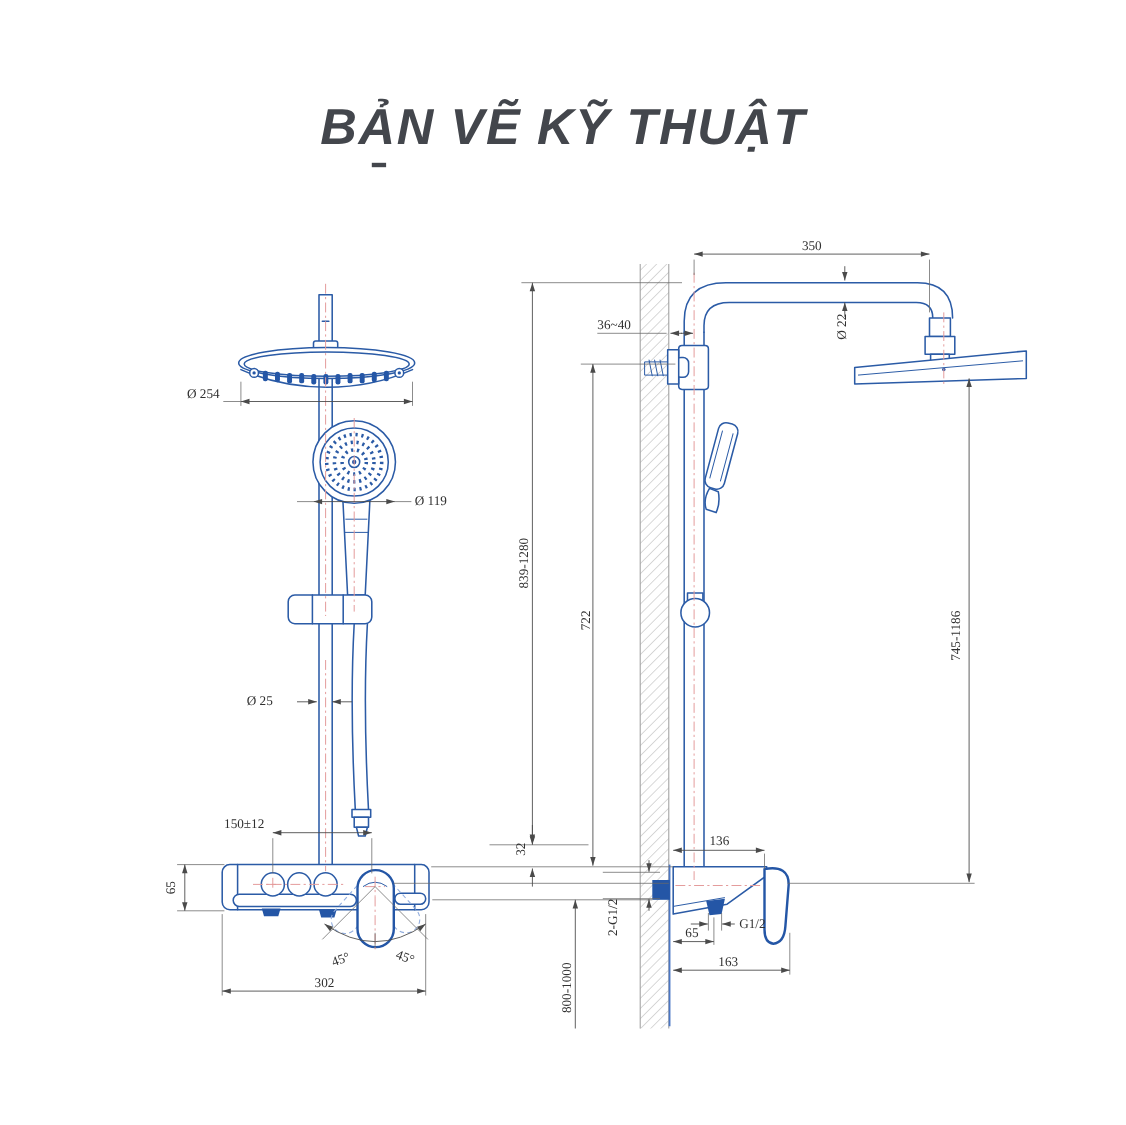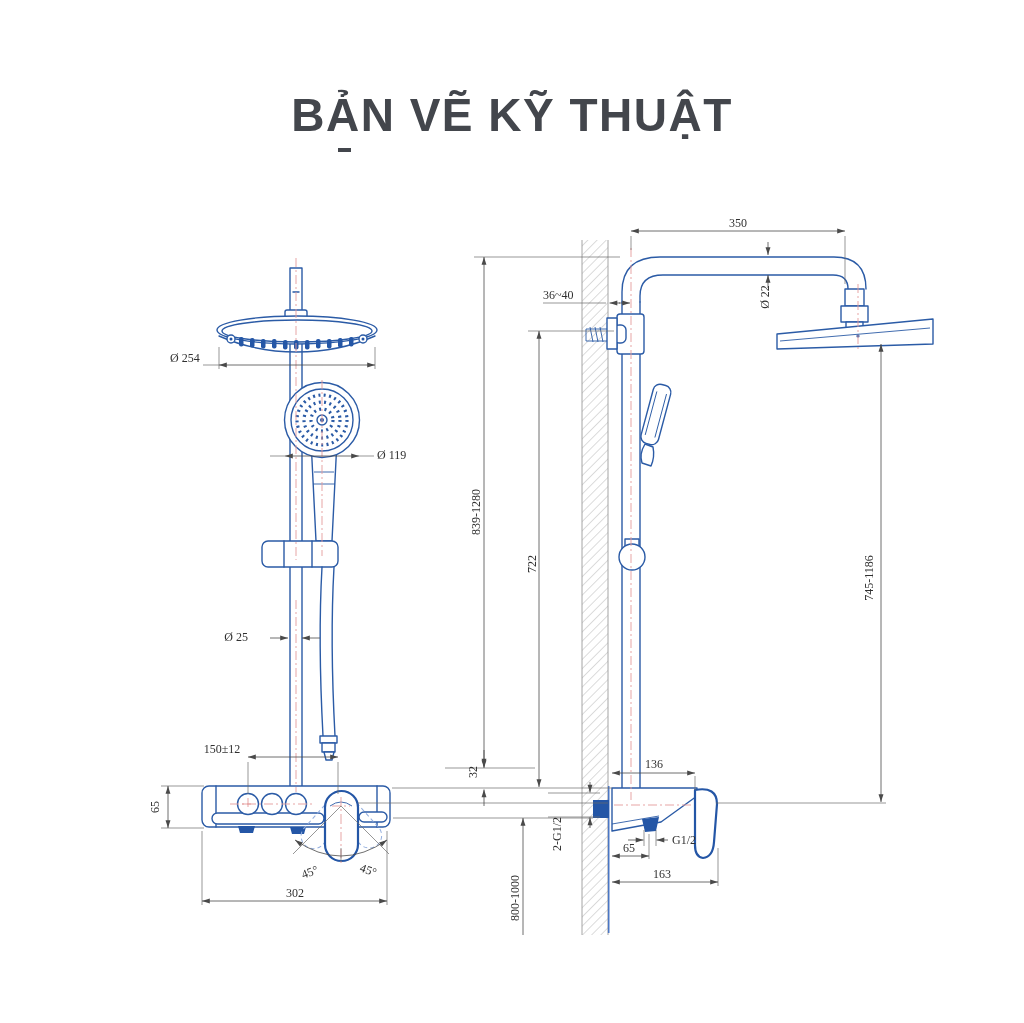--- a/index.html
+++ b/index.html
@@ -1,19 +1,19 @@
 <!DOCTYPE html>
 <html><head>
 <meta charset="utf-8">
 <style>
   html,body { margin:0; padding:0; background:#ffffff; }
   .page { position:relative; width:1024px; height:1023px; background:#ffffff; overflow:hidden;
           font-family:"Liberation Sans","DejaVu Sans",sans-serif; }
   .title { position:absolute; top:88px; left:0; width:100%; text-align:center;
-           font-weight:bold; font-size:46px; letter-spacing:1.5px; color:#43464c; margin:0; }
+           font-weight:bold; font-size:46px; letter-spacing:1.5px; color:#43464c; margin:0;font-style:italic; }
   .title-mark { position:absolute; left:338px; top:148px; width:13px; height:4px; background:#43464c; }
   svg.draw { position:absolute; left:0; top:0; }
 
   
   .b   { stroke:#2b5ba6; stroke-width:1.4; fill:none; stroke-linejoin:round; stroke-linecap:round; }
   .bw  { stroke:#2b5ba6; stroke-width:1.4; fill:#ffffff; stroke-linejoin:round; }
   .b2w { stroke:#2456a6; stroke-width:2.2; fill:#ffffff; stroke-linejoin:round; }
   .bt  { stroke:#2b5ba6; stroke-width:0.9; fill:none; }
   .bf  { fill:#2456a6; stroke:none; }
   .dots{ fill:none; stroke:#2b5ba6; stroke-width:3.2; stroke-dasharray:2 3.4; }

